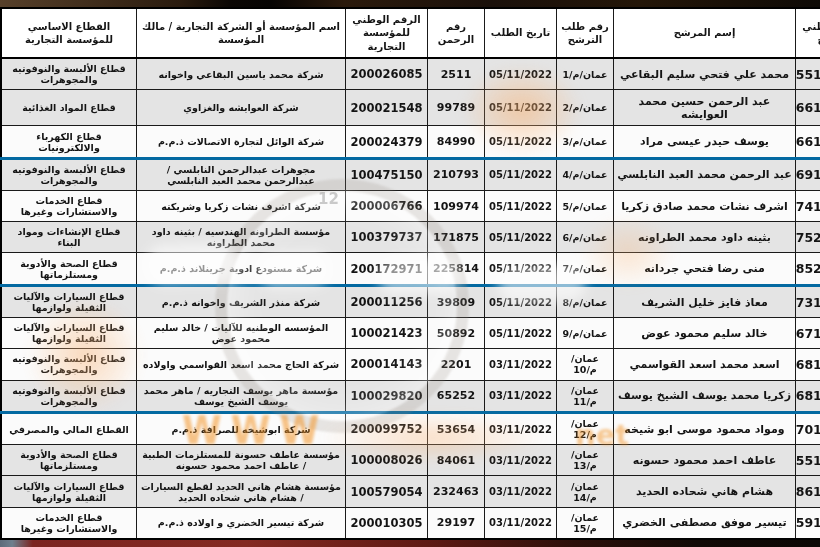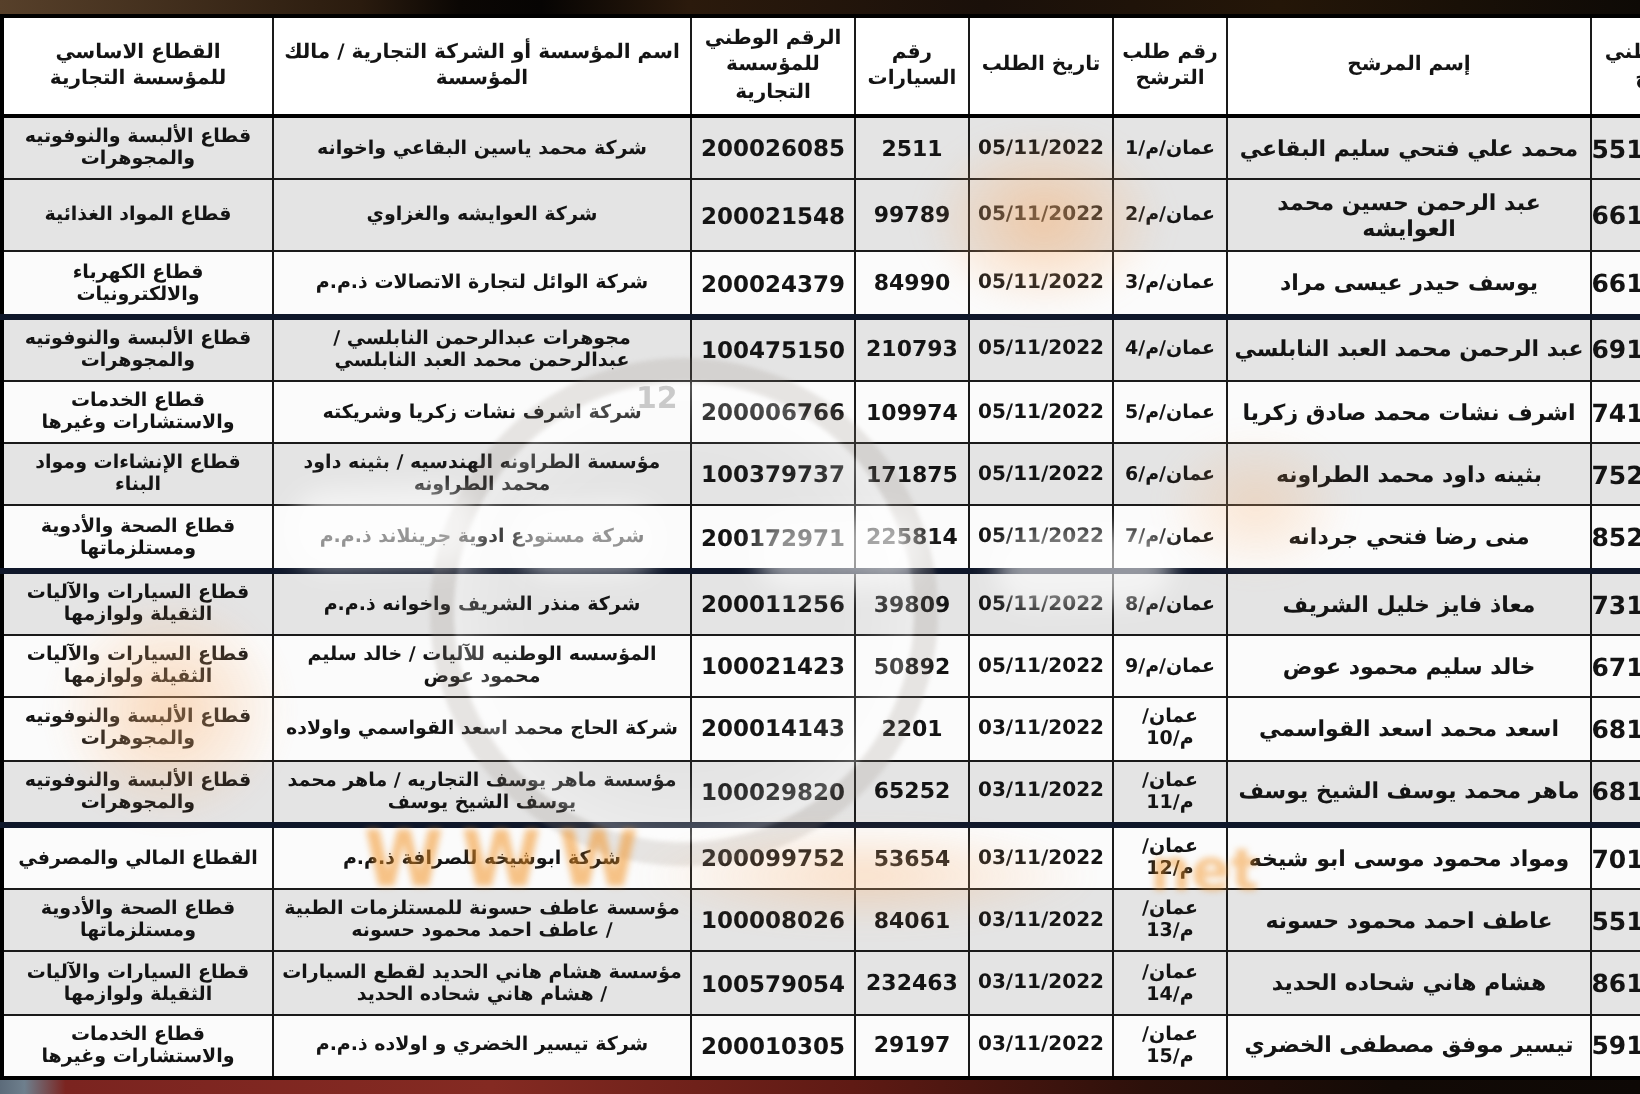--- a/index.html
+++ b/index.html
@@ -39,21 +39,21 @@
   }
   .roster thead th{
     background:#ffffff;
     font-size:10px;line-height:1.35;
     height:46px;
     border-bottom:2px solid #000;
   }
   .roster{border:2px solid #000;}
   tr.shade td{background:#e4e4e4;}
   tr.plain td{background:#fbfbfb;}
-  tr.group-end td{border-bottom:3px solid #0f172a;}
+  tr.group-end td{border-bottom:3px solid #0369a1;}
 
   td.c-candidate_national_id{font-size:12.5px;font-family:"DejaVu Sans",sans-serif;}
   td.c-candidate_name{font-size:11px;}
   td.c-request_no{font-size:9.5px;}
   td.c-request_date{font-size:10px;}
   td.c-membership_no{font-size:11px;margin-left:44px;}
   td.c-establishment_national_id{font-size:11.5px;}
   td.c-establishment_name{font-size:9.5px;}
   td.c-sector{font-size:9.5px;}
 
@@ -100,21 +100,21 @@
   <div class="top-band"></div>
 
   <div class="doc">
     <table class="roster">
       <thead>
         <tr>
             <th style="width: 75px;">الرقم الوطني للمرشح</th>
             <th style="width: 175px;">إسم المرشح</th>
             <th style="width: 50px;">رقم طلب الترشح</th>
             <th style="width: 65px;">تاريخ الطلب</th>
-            <th style="width: 50px;">رقم السيارات</th>
+            <th style="width: 50px;">رقم الرحمن</th>
             <th style="width: 75px;">الرقم الوطني للمؤسسة التجارية</th>
             <th style="width: 202px;">اسم المؤسسة أو الشركة التجارية / مالك المؤسسة</th>
             <th style="width: 128px;">القطاع الاساسي للمؤسسة التجارية</th>
           </tr>
       </thead>
       <tbody>
           <tr class="shade">
             <td class="c-candidate_national_id">9551015311</td>
             <td class="c-candidate_name">محمد علي فتحي سليم البقاعي</td>
             <td class="c-request_no">عمان/م/1</td>
@@ -209,21 +209,21 @@
             <td class="c-candidate_name">اسعد محمد اسعد القواسمي</td>
             <td class="c-request_no">عمان/م/10</td>
             <td class="c-request_date">03/11/2022</td>
             <td class="c-membership_no">2201</td>
             <td class="c-establishment_national_id">200014143</td>
             <td class="c-establishment_name">شركة الحاج محمد اسعد القواسمي واولاده</td>
             <td class="c-sector">قطاع الألبسة والنوفوتيه والمجوهرات</td>
           </tr>
           <tr class="shade group-end">
             <td class="c-candidate_national_id">9681021445</td>
-            <td class="c-candidate_name">ماهر محمد يوسف الشيخ يوسف</td>
+            <td class="c-candidate_name">زكريا محمد يوسف الشيخ يوسف</td>
             <td class="c-request_no">عمان/م/11</td>
             <td class="c-request_date">03/11/2022</td>
             <td class="c-membership_no">65252</td>
             <td class="c-establishment_national_id">100029820</td>
             <td class="c-establishment_name">مؤسسة ماهر يوسف التجاريه / ماهر محمد يوسف الشيخ يوسف</td>
             <td class="c-sector">قطاع الألبسة والنوفوتيه والمجوهرات</td>
           </tr>
           <tr class="plain">
             <td class="c-candidate_national_id">9701034700</td>
             <td class="c-candidate_name">ومواد محمود موسى ابو شيخه</td>

